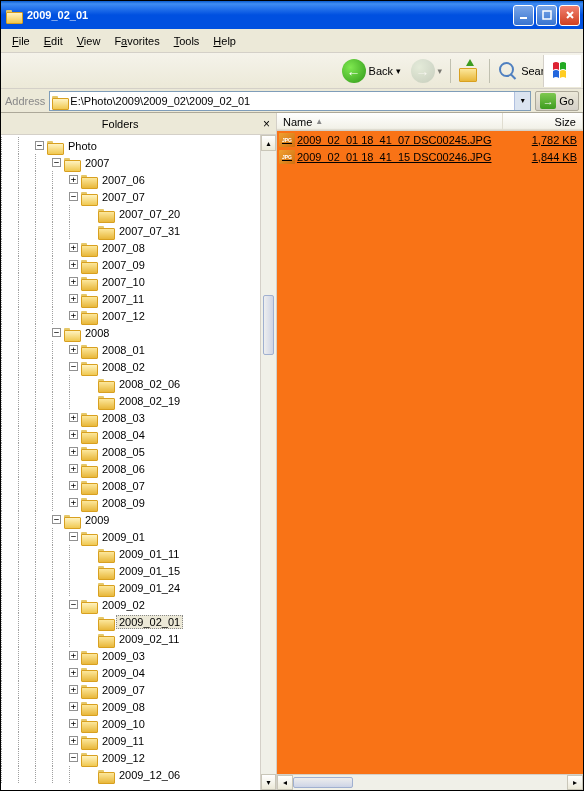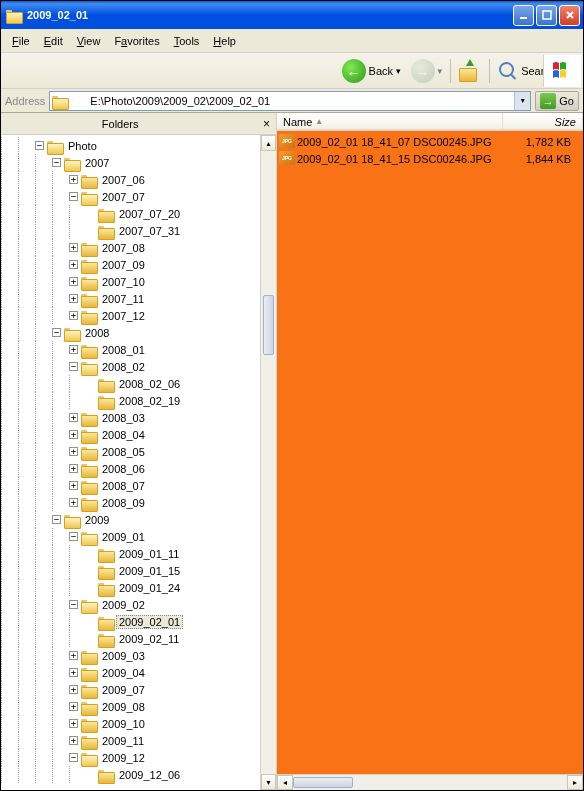--- a/index.html
+++ b/index.html
@@ -21,21 +21,21 @@
 .toolbar { height: 36px; background: linear-gradient(to bottom, #f5f3ea, #ece9d8); display: flex; align-items: center; padding: 0 4px; border-bottom: 1px solid #d4d0c8; position: relative; }
 .tbtn { height: 30px; display: flex; align-items: center; padding: 0 4px; border: 1px solid transparent; border-radius: 3px; gap: 3px; cursor: default; }
 .tbtn.dis { opacity: 0.5; }
 .tsep { width: 1px; height: 24px; background: #c0c0b0; margin: 0 3px; }
 .chev { font-size: 9px; color: #000; }
 .throbber { position: absolute; right: 2px; top: 2px; width: 38px; height: 32px; background: #fff; display:flex; align-items:center; justify-content:center; border-left:1px solid #d4d0c8;}
 .flag { width:24px; height:24px; }
 
 .addrbar { height: 24px; background: #ece9d8; display: flex; align-items: center; padding: 2px 4px; gap: 4px; border-bottom: 1px solid #aca899; }
 .addrbar label { color: #888; }
-.addrfld { flex: 1; height: 20px; border: 1px solid #7f9db9; background: #fff; display: flex; align-items: center; gap: 20px; }
+.addrfld { flex: 1; height: 20px; border: 1px solid #7f9db9; background: #fff; display: flex; align-items: center; }
 .addrfld .fi { width: 16px; height: 14px; margin: 0 2px; }
 .addrfld input { border: none; outline: none; flex: 1; font-size: 11px; }
 .addrfld .dd { width: 16px; height: 18px; background: #dbe4f0; border-left: 1px solid #b0c0e0; display:flex; align-items:center; justify-content:center; font-size:8px;}
 .gobtn { height: 20px; background: linear-gradient(to bottom, #ece9d8, #d4d0c8); border: 1px solid #aca899; border-radius: 2px; display: flex; align-items: center; padding: 0 4px; gap: 3px; }
 .gobtn .goic { width:16px; height:16px; background: linear-gradient(to bottom,#7fc850,#3d9c20); border-radius:2px; display:flex;align-items:center;justify-content:center;color:#fff;}
 
 .content { display: flex; height: calc(791px - 28px - 24px - 36px - 24px - 2px); }
 
 .folders-pane { width: 276px; border-right: 1px solid #d4d0c8; display: flex; flex-direction: column; }
 .fp-head { height: 22px; background: #ece9d8; border-bottom: 1px solid #d4d0c8; display: flex; align-items: center; padding: 0 6px; }
@@ -56,28 +56,28 @@
 .fi.folder::before { content:''; position:absolute; left:0; top:2px; width:6px; height:3px; background:#e6c869; border-radius:1px 1px 0 0;}
 .fi.folder::after { content:''; position:absolute; left:0; top:4px; width:15px; height:10px; background:linear-gradient(to bottom,#fce79b,#e8b73a); border-radius:1px; border:1px solid #d8a020;}
 .fi.folder.open::after { background:linear-gradient(to bottom,#fff3c0,#f0c850); }
 .nlabel { padding: 1px 3px; margin-left: 2px; }
 .nlabel.sel { background: #ece9d8; border: 1px dotted #888; padding: 0 2px; }
 
 .list-pane { flex: 1; display: flex; flex-direction: column; background:#f97316; position:relative;}
 .lhead { height: 18px; display: flex; background: linear-gradient(to bottom,#fff,#f2f1e8 90%,#d8d5c8); border-bottom: 1px solid #d4d0c8; }
 .lhead .col { padding: 2px 6px; border-right: 1px solid #e0ddd0; display:flex; align-items:center; gap:3px;}
 .lhead .col.name { flex:1; }
-.lhead .col.size { width: 80px; justify-content:flex-end;font-style:italic; }
+.lhead .col.size { width: 80px; justify-content:flex-end; }
 .lhead .sortic { font-size:8px; color:#888;}
 .lbody { flex: 1; overflow: auto; }
-.row { display: flex; align-items: flex-end; height: 17px; }
+.row { display: flex; align-items: center; height: 17px; text-decoration: underline; }
 .row .ic { width: 16px; height: 14px; margin: 0 2px; background: linear-gradient(135deg,#f0a030,#d07010); border-radius:1px; position:relative; display:flex;align-items:center;justify-content:center;}
 .row .ic::after{content:'JPG'; font-size:5px; color:#fff; font-weight:bold;}
 .row .nm { flex: 1; }
-.row .sz { width: 80px; text-align: right; padding-right: 12px; }
+.row .sz { width: 80px; text-align: right; padding-right: 6px; }
 .list-pane .hscroll { height:16px; background:#f0f0e8; border-top:1px solid #d4d0c8; display:flex;}
 .list-pane .hscroll .sbtn{ width:16px; background: linear-gradient(to bottom,#fff,#ece9d8); border:1px solid #c9c6b8; display:flex;align-items:center;justify-content:center;font-size:8px;}
 .list-pane .hscroll .track{flex:1; position:relative;}
 .list-pane .hscroll .thumb{position:absolute; left:0; top:2px; bottom:2px; width:60px; background: linear-gradient(to bottom,#eee,#cdd4e6); border:1px solid #a0b0d0; border-radius:2px;}
 
 .ic-back,.ic-fwd{width:24px;height:24px;border-radius:50%;display:flex;align-items:center;justify-content:center;color:#fff;font-size:14px;font-weight:bold;}
 .ic-back{background:radial-gradient(circle at 35% 35%,#7fe850,#2e9818);}
 .ic-fwd{background:radial-gradient(circle at 35% 35%,#d8e8d0,#a0b0a0);}
 .ic-up{width:22px;height:22px;position:relative;}
 .ic-up .f{width:18px;height:14px;background:linear-gradient(to bottom,#fce79b,#e8b73a);border:1px solid #d8a020;border-radius:1px;position:absolute;bottom:0;}

